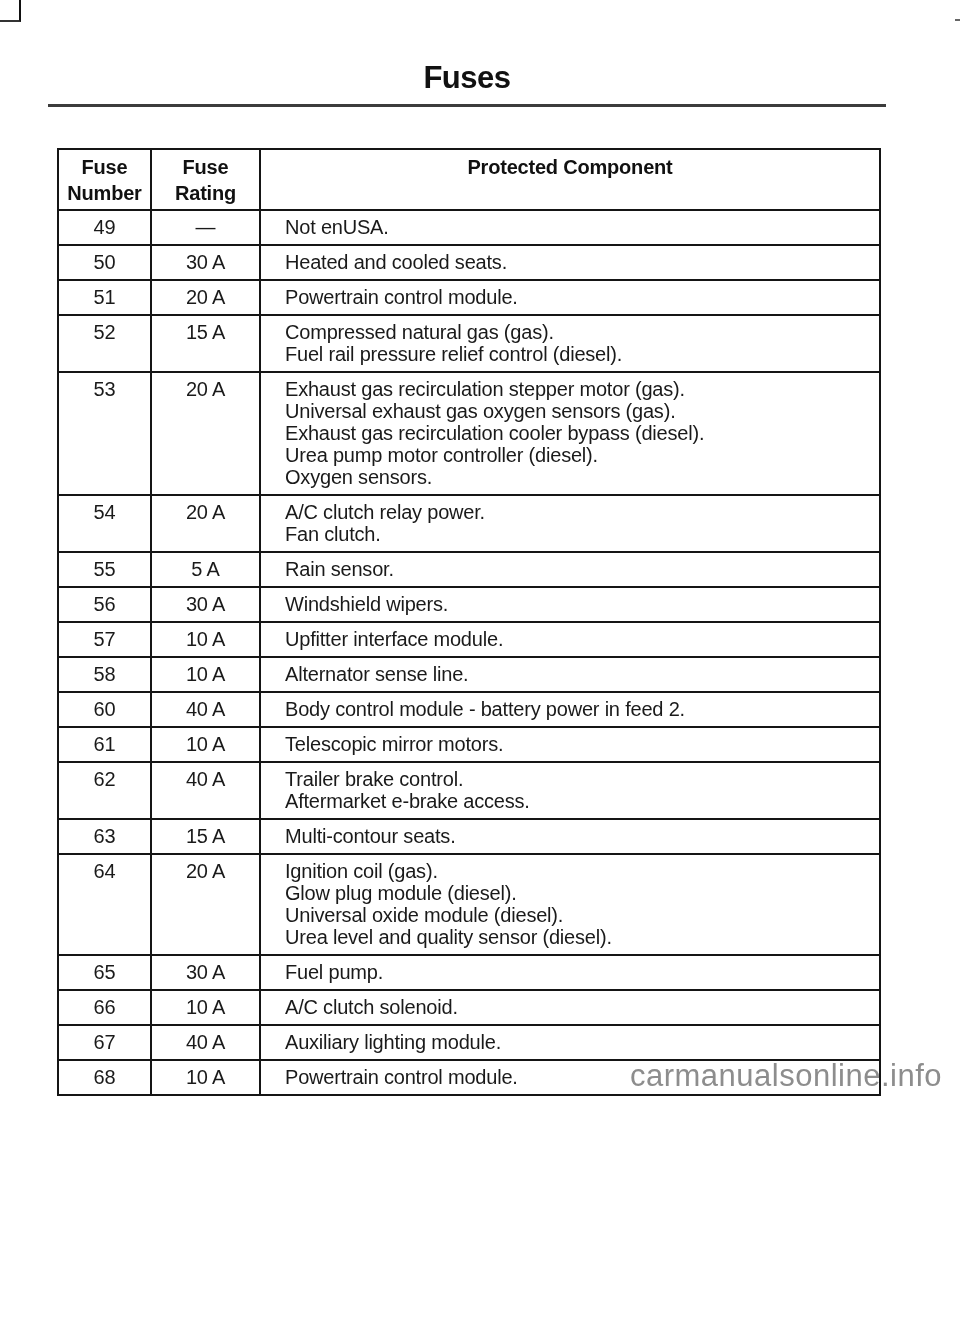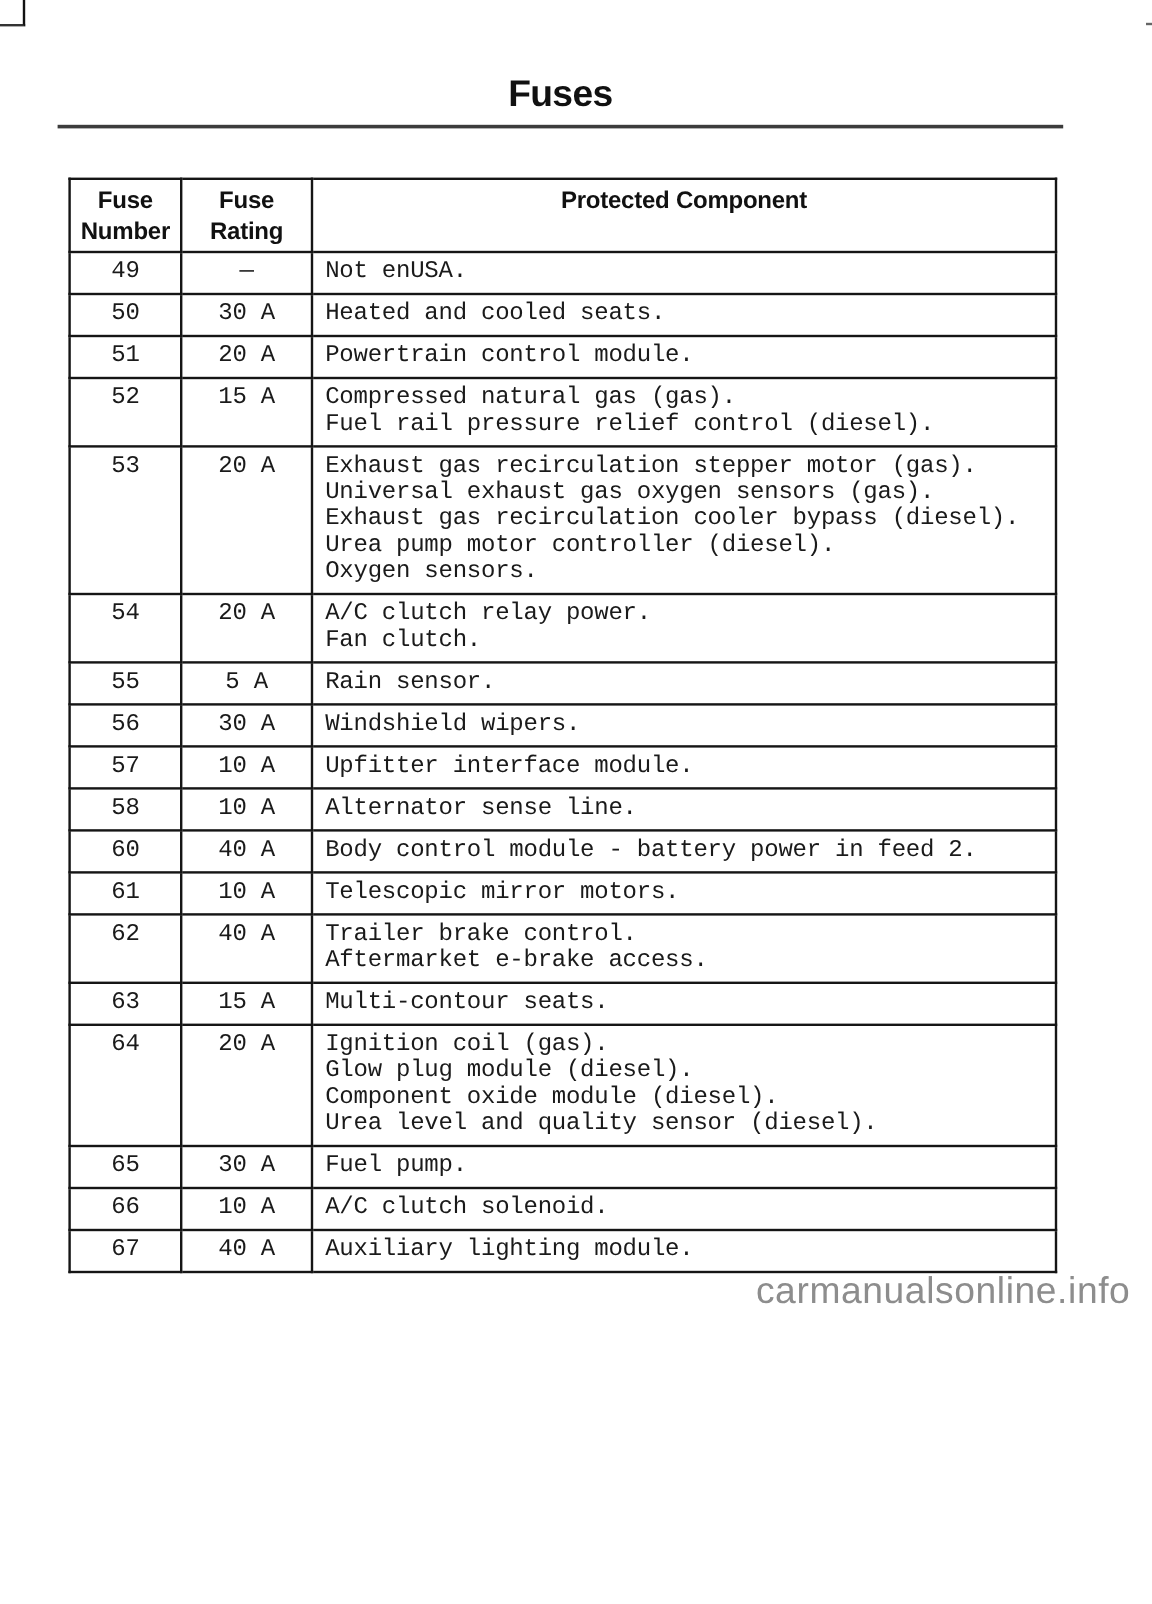--- a/index.html
+++ b/index.html
@@ -48,22 +48,21 @@
     font-size: 20px;
     font-weight: bold;
     line-height: 26px;
     text-align: center;
     padding: 4px 2px 3px;
     color: #111;
   }
   .fuse-table td {
     font-size: 20px;
     line-height: 22px;
-    padding: 5px 10px 6px;
-    font-family: Liberation Mono, monospace;
+    padding: 5px 24px 6px;
   }
   td.num-cell, td.rating-cell { text-align: center; }
   .page-number {
     position: absolute;
     top: 1220px;
     left: 48px;
     width: 838px;
     text-align: center;
     font-size: 21px;
     color: #a21caf;
@@ -243,21 +242,21 @@
       <td class="component-cell">
             <div>Multi-contour seats.</div>
           </td>
     </tr>
         <tr>
       <td class="num-cell">64</td>
       <td class="rating-cell">20 A</td>
       <td class="component-cell">
             <div>Ignition coil (gas).</div>
             <div>Glow plug module (diesel).</div>
-            <div>Component oxide module (diesel).</div>
+            <div>Universal oxide module (diesel).</div>
             <div>Urea level and quality sensor (diesel).</div>
           </td>
     </tr>
         <tr>
       <td class="num-cell">65</td>
       <td class="rating-cell">30 A</td>
       <td class="component-cell">
             <div>Fuel pump.</div>
           </td>
     </tr>
@@ -266,20 +265,27 @@
       <td class="rating-cell">10 A</td>
       <td class="component-cell">
             <div>A/C clutch solenoid.</div>
           </td>
     </tr>
         <tr>
       <td class="num-cell">67</td>
       <td class="rating-cell">40 A</td>
       <td class="component-cell">
             <div>Auxiliary lighting module.</div>
+          </td>
+    </tr>
+        <tr>
+      <td class="num-cell">68</td>
+      <td class="rating-cell">10 A</td>
+      <td class="component-cell">
+            <div>Powertrain control module.</div>
           </td>
     </tr>
       </tbody>
   </table>
 
   <div class="page-number">332</div>
   <div class="watermark">carmanualsonline.info</div>
 
   <div class="cropmark-bottom-left"></div>
   <div class="cropmark-bottom-right-tick"></div>

